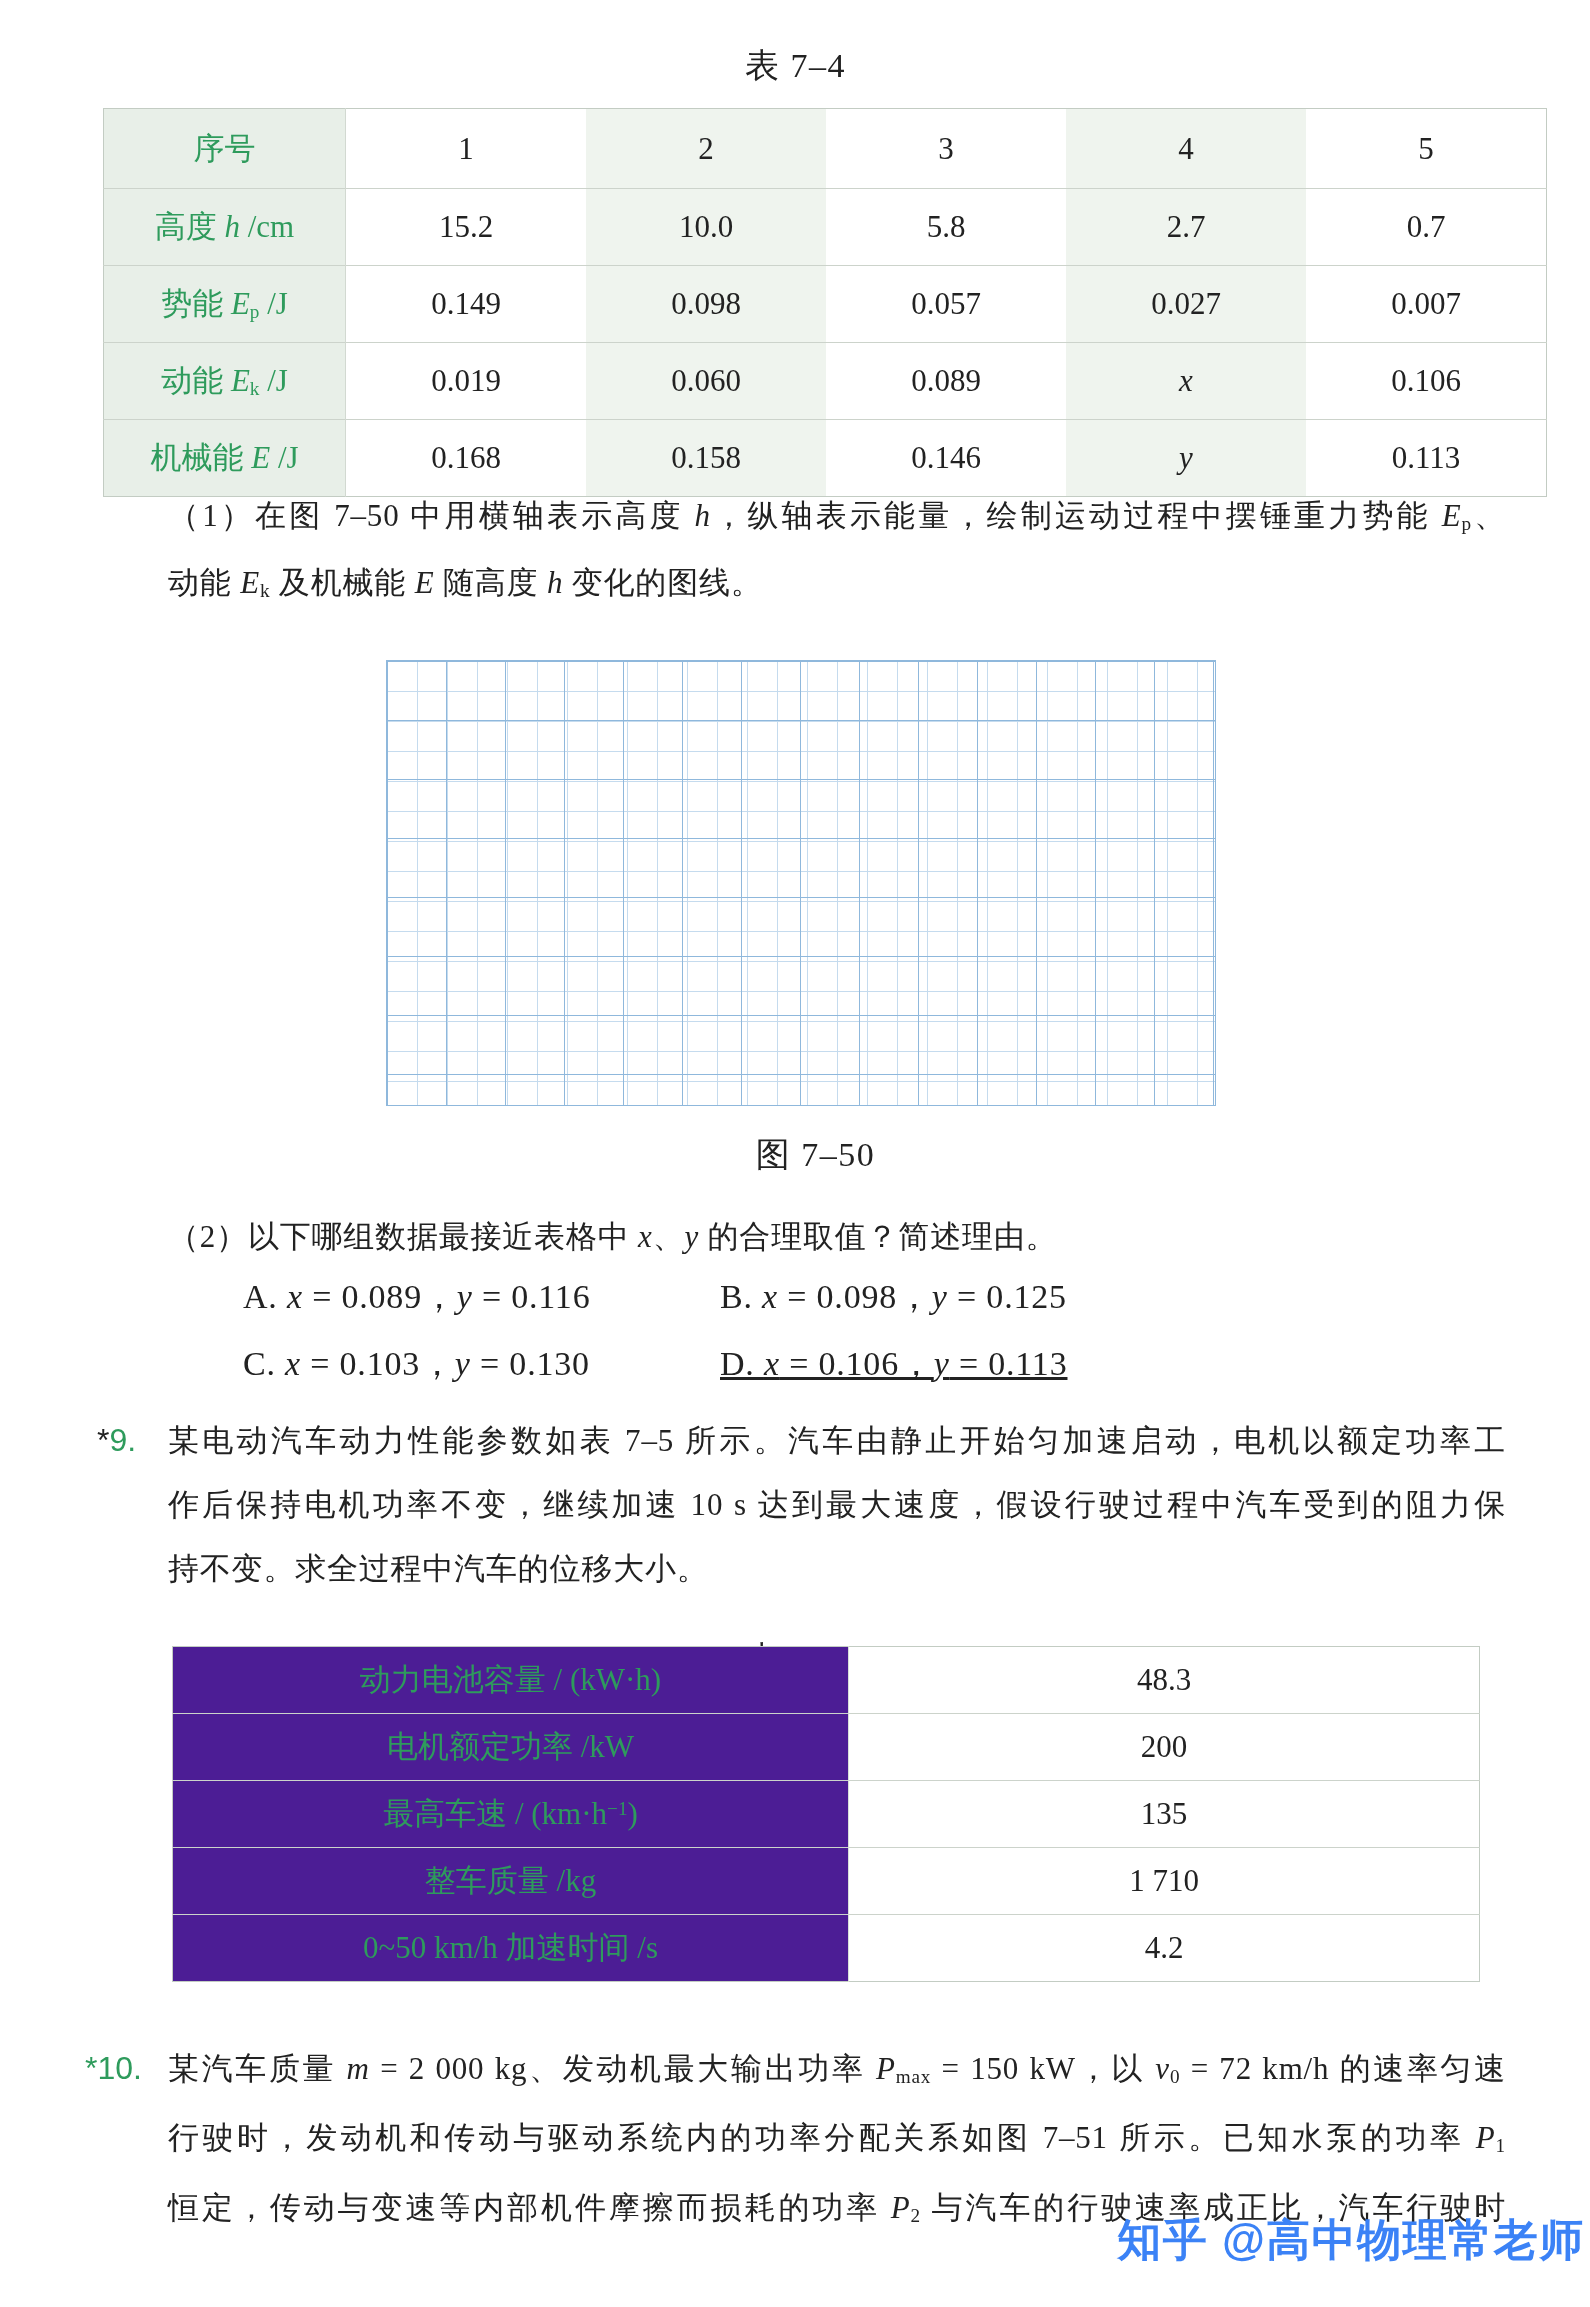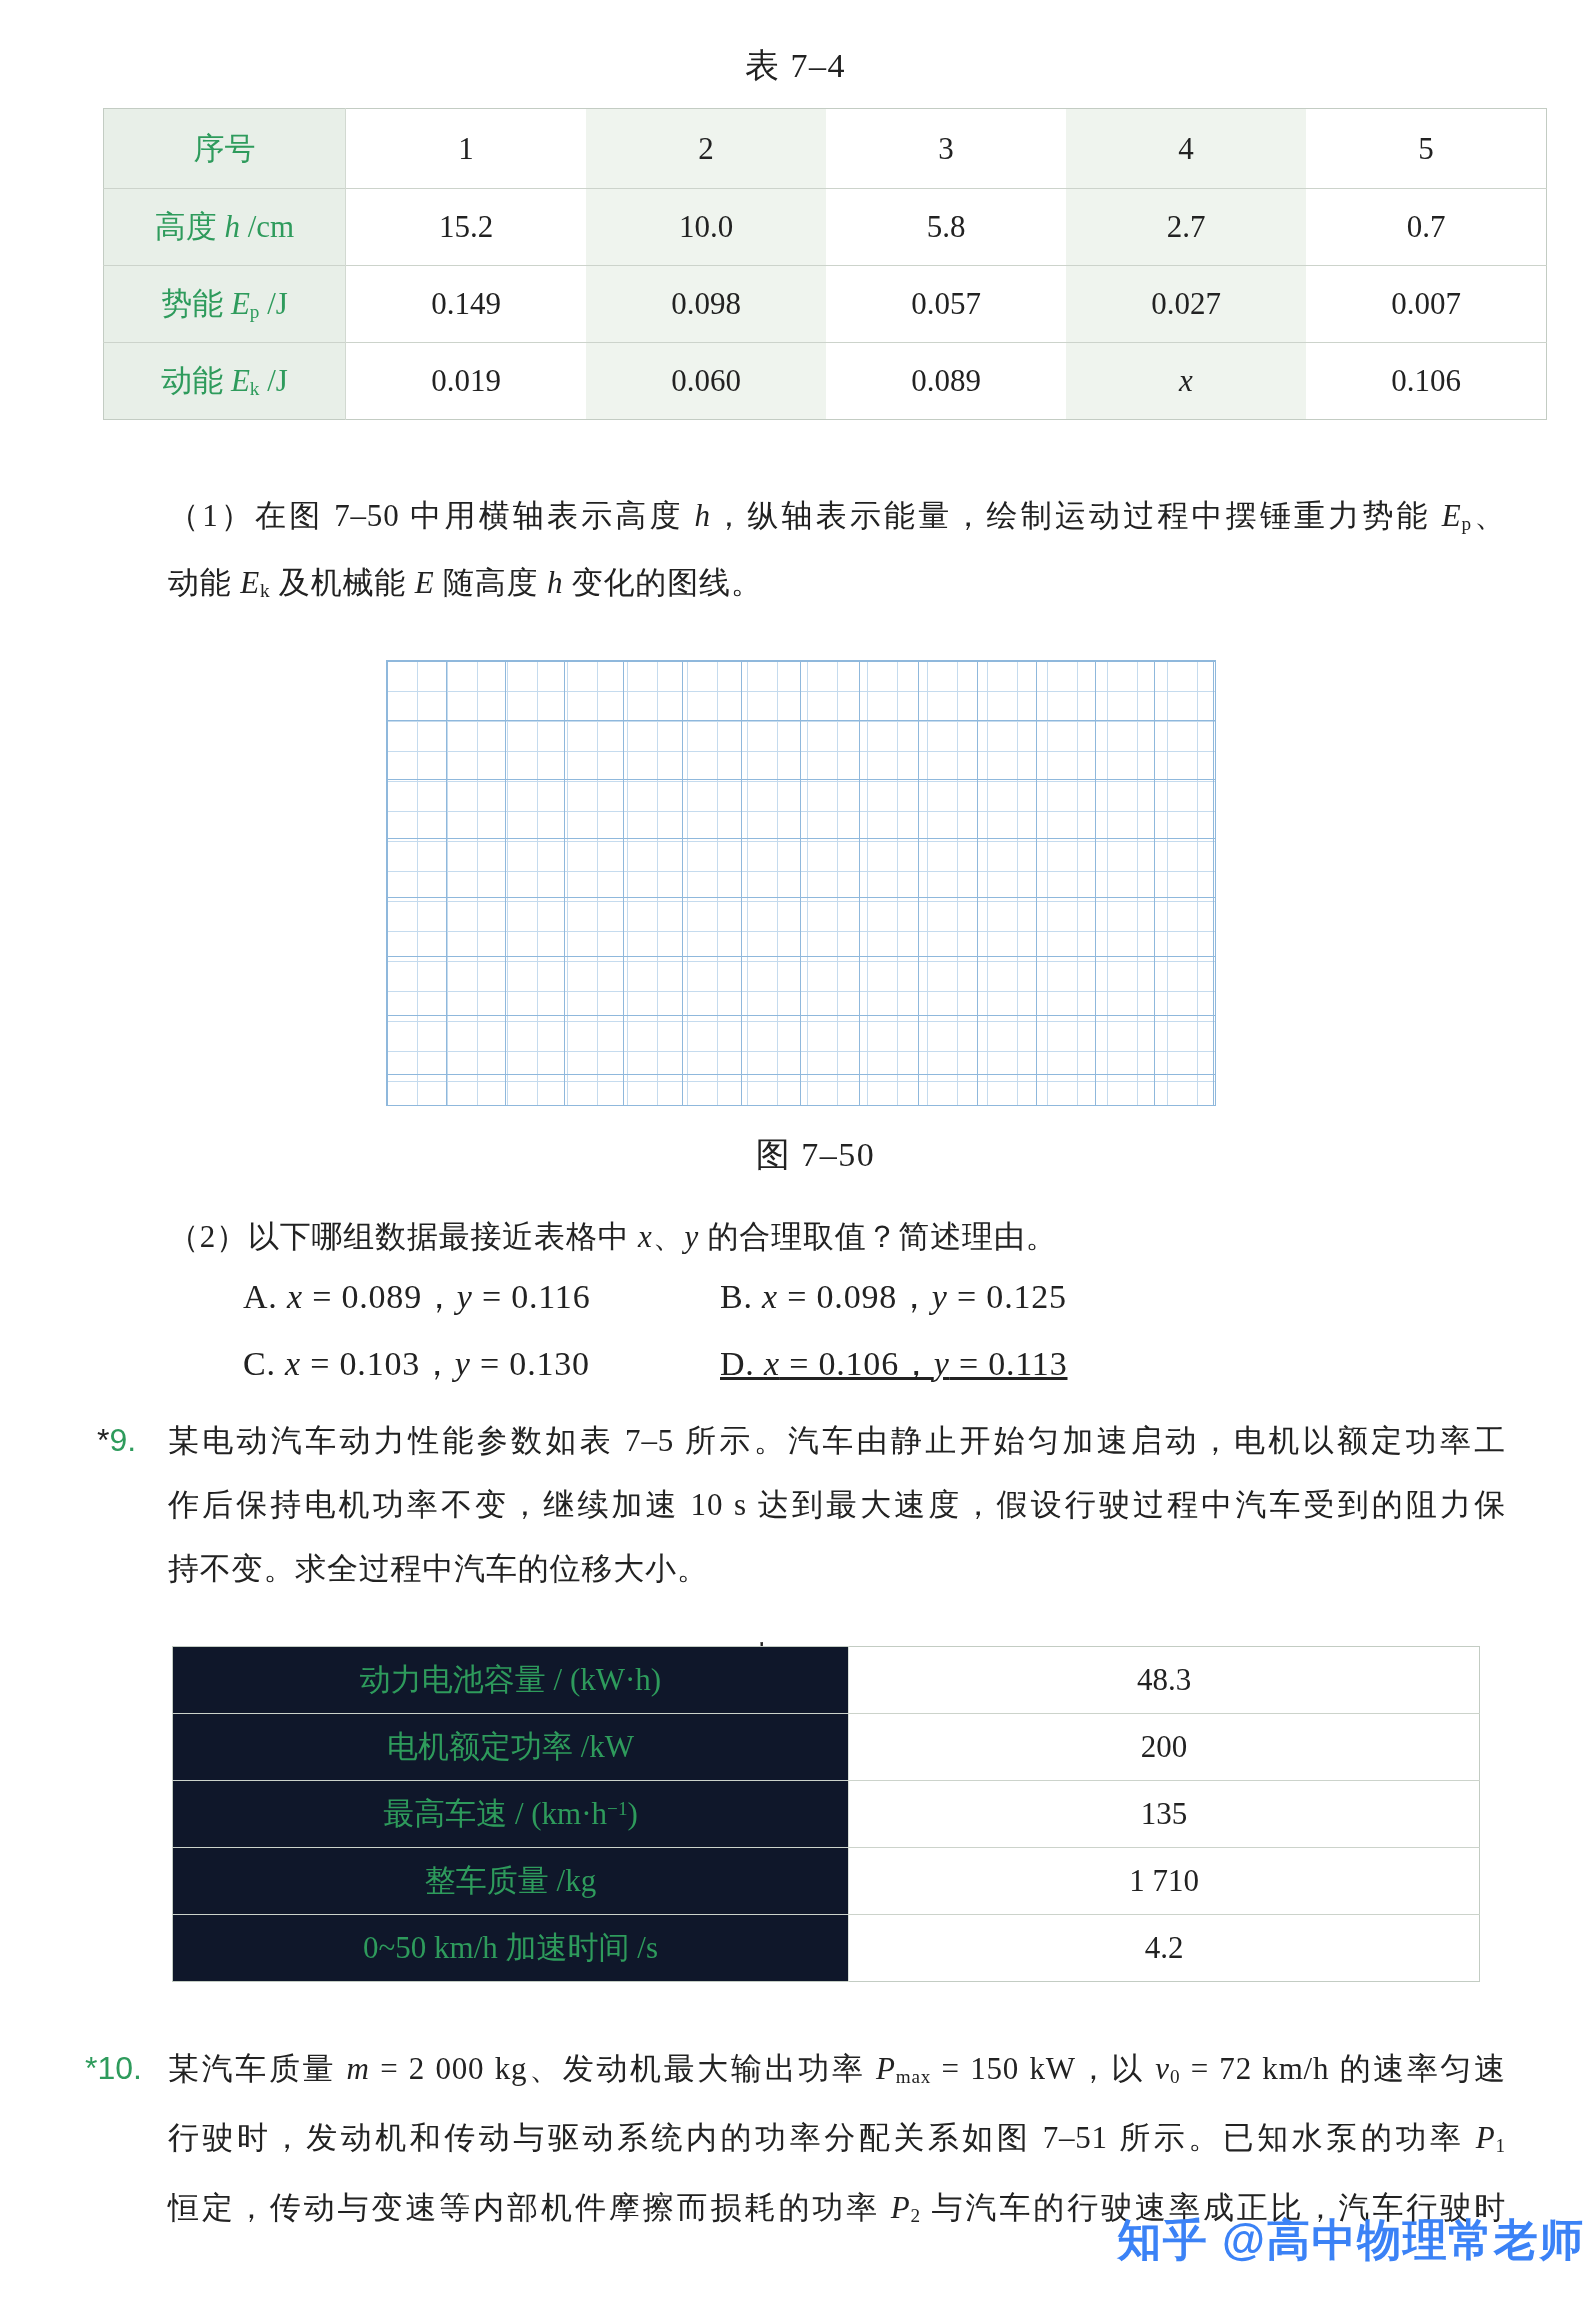--- a/index.html
+++ b/index.html
@@ -41,21 +41,21 @@
 
   
   table.t75{
     position:absolute;left:172px;top:1646px;
     border-collapse:collapse;table-layout:fixed;
     border:1.5px solid #c3ccc3;
     font-size:31px;
   }
   table.t75 td{height:66px;text-align:center;vertical-align:middle;padding:0;}
   table.t75 tr + tr td{border-top:1.5px solid #ccd3cb;}
-  td.l75{width:675px;background:#0f172a;color:var(--green);border-right:1.5px solid #d8dfd7;}
+  td.l75{width:675px;background:#4c1d95;color:var(--green);border-right:1.5px solid #d8dfd7;}
   td.v75{width:630px;background:#ffffff;color:#222;}
 
   
   .para{
     position:absolute;left:168px;width:1338px;
     font-size:31px;line-height:1.0;color:#222;
     letter-spacing:0.8px;
   }
   .para .line{margin:0 0 34px 0;white-space:nowrap;}
   .para .jline{white-space:normal;text-align:justify;text-align-last:justify;}
@@ -134,20 +134,28 @@
       <td class="dcol">0.007</td>
     </tr>
     <tr class="drow">
       <td class="lab"><span>动能 </span><span class="s-i">E</span><span class="s-sub">k</span><span> /J</span></td>
       <td class="dcol">0.019</td>
       <td class="dcol tint">0.060</td>
       <td class="dcol">0.089</td>
       <td class="dcol tint"><span class="s-i">x</span></td>
       <td class="dcol">0.106</td>
     </tr>
+    <tr class="drow">
+      <td class="lab"><span>机械能 </span><span class="s-i">E</span><span> /J</span></td>
+      <td class="dcol">0.168</td>
+      <td class="dcol tint">0.158</td>
+      <td class="dcol">0.146</td>
+      <td class="dcol tint"><span class="s-i">y</span></td>
+      <td class="dcol">0.113</td>
+    </tr>
   </tbody>
     </table>
 
   <div class="para" style="top:500px;">
     <div class="line jline"><span>（1）在图 7–50 中用横轴表示高度 </span><span class="s-i">h</span><span>，纵轴表示能量，绘制运动过程中摆锤重力势能 </span><span class="s-i">E</span><span class="s-sub">p</span><span>、</span></div>
     <div class="line"><span>动能 </span><span class="s-i">E</span><span class="s-sub">k</span><span> 及机械能 </span><span class="s-i">E</span><span> 随高度 </span><span class="s-i">h</span><span> 变化的图线。</span></div>
   </div>
 
   <div class="grid"></div>
   <div class="fig-caption">图 7–50</div>

